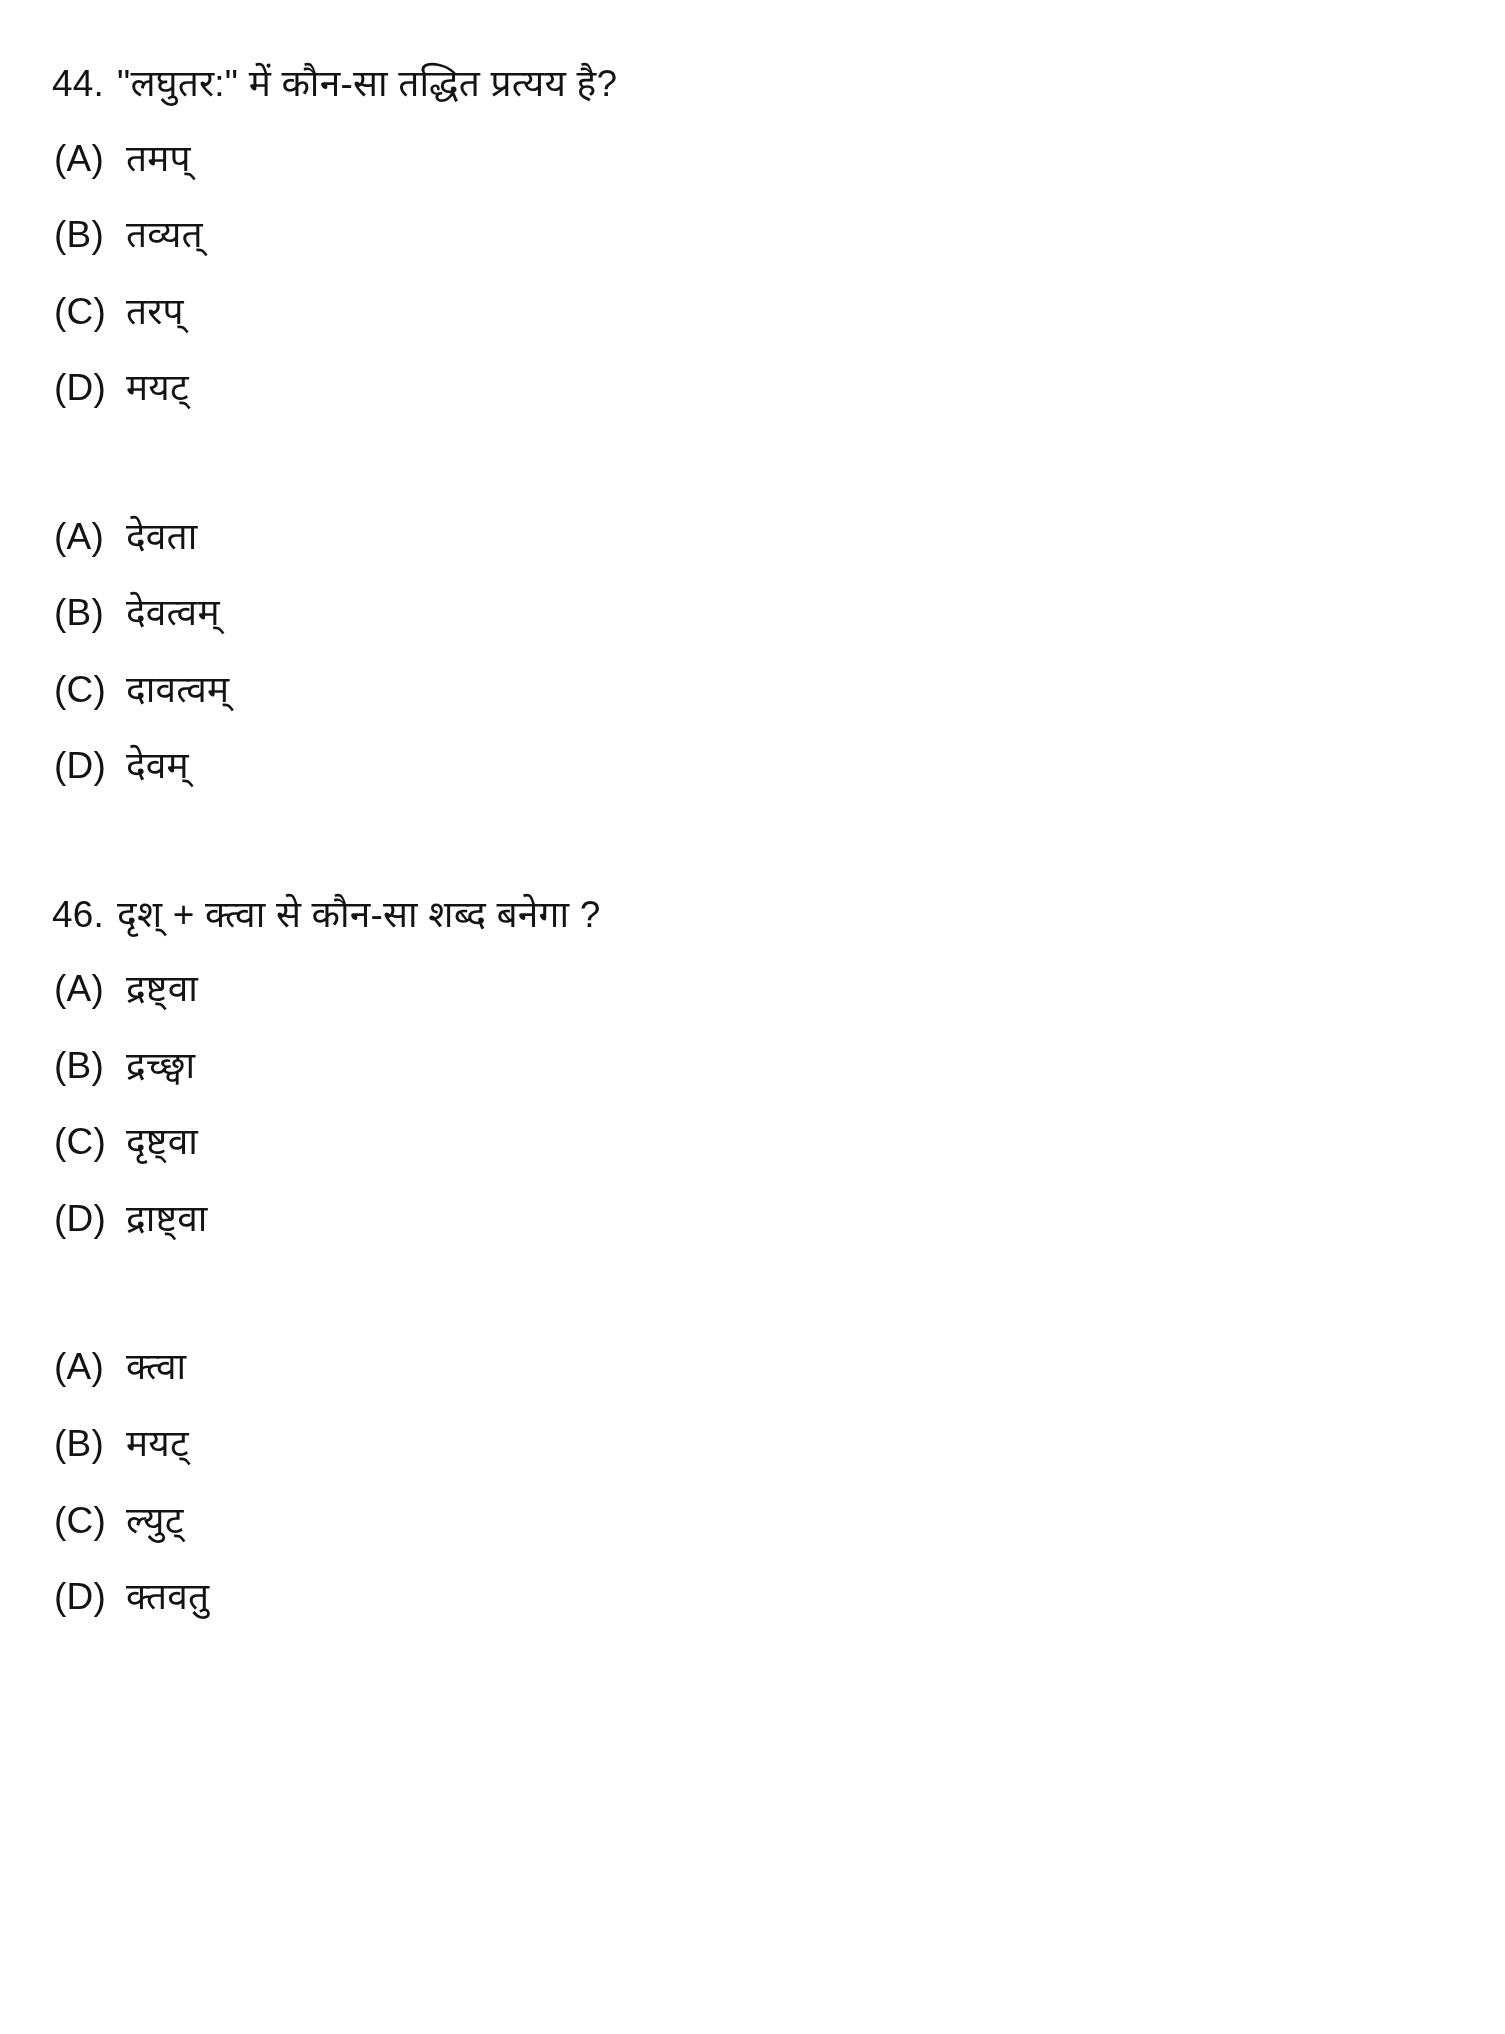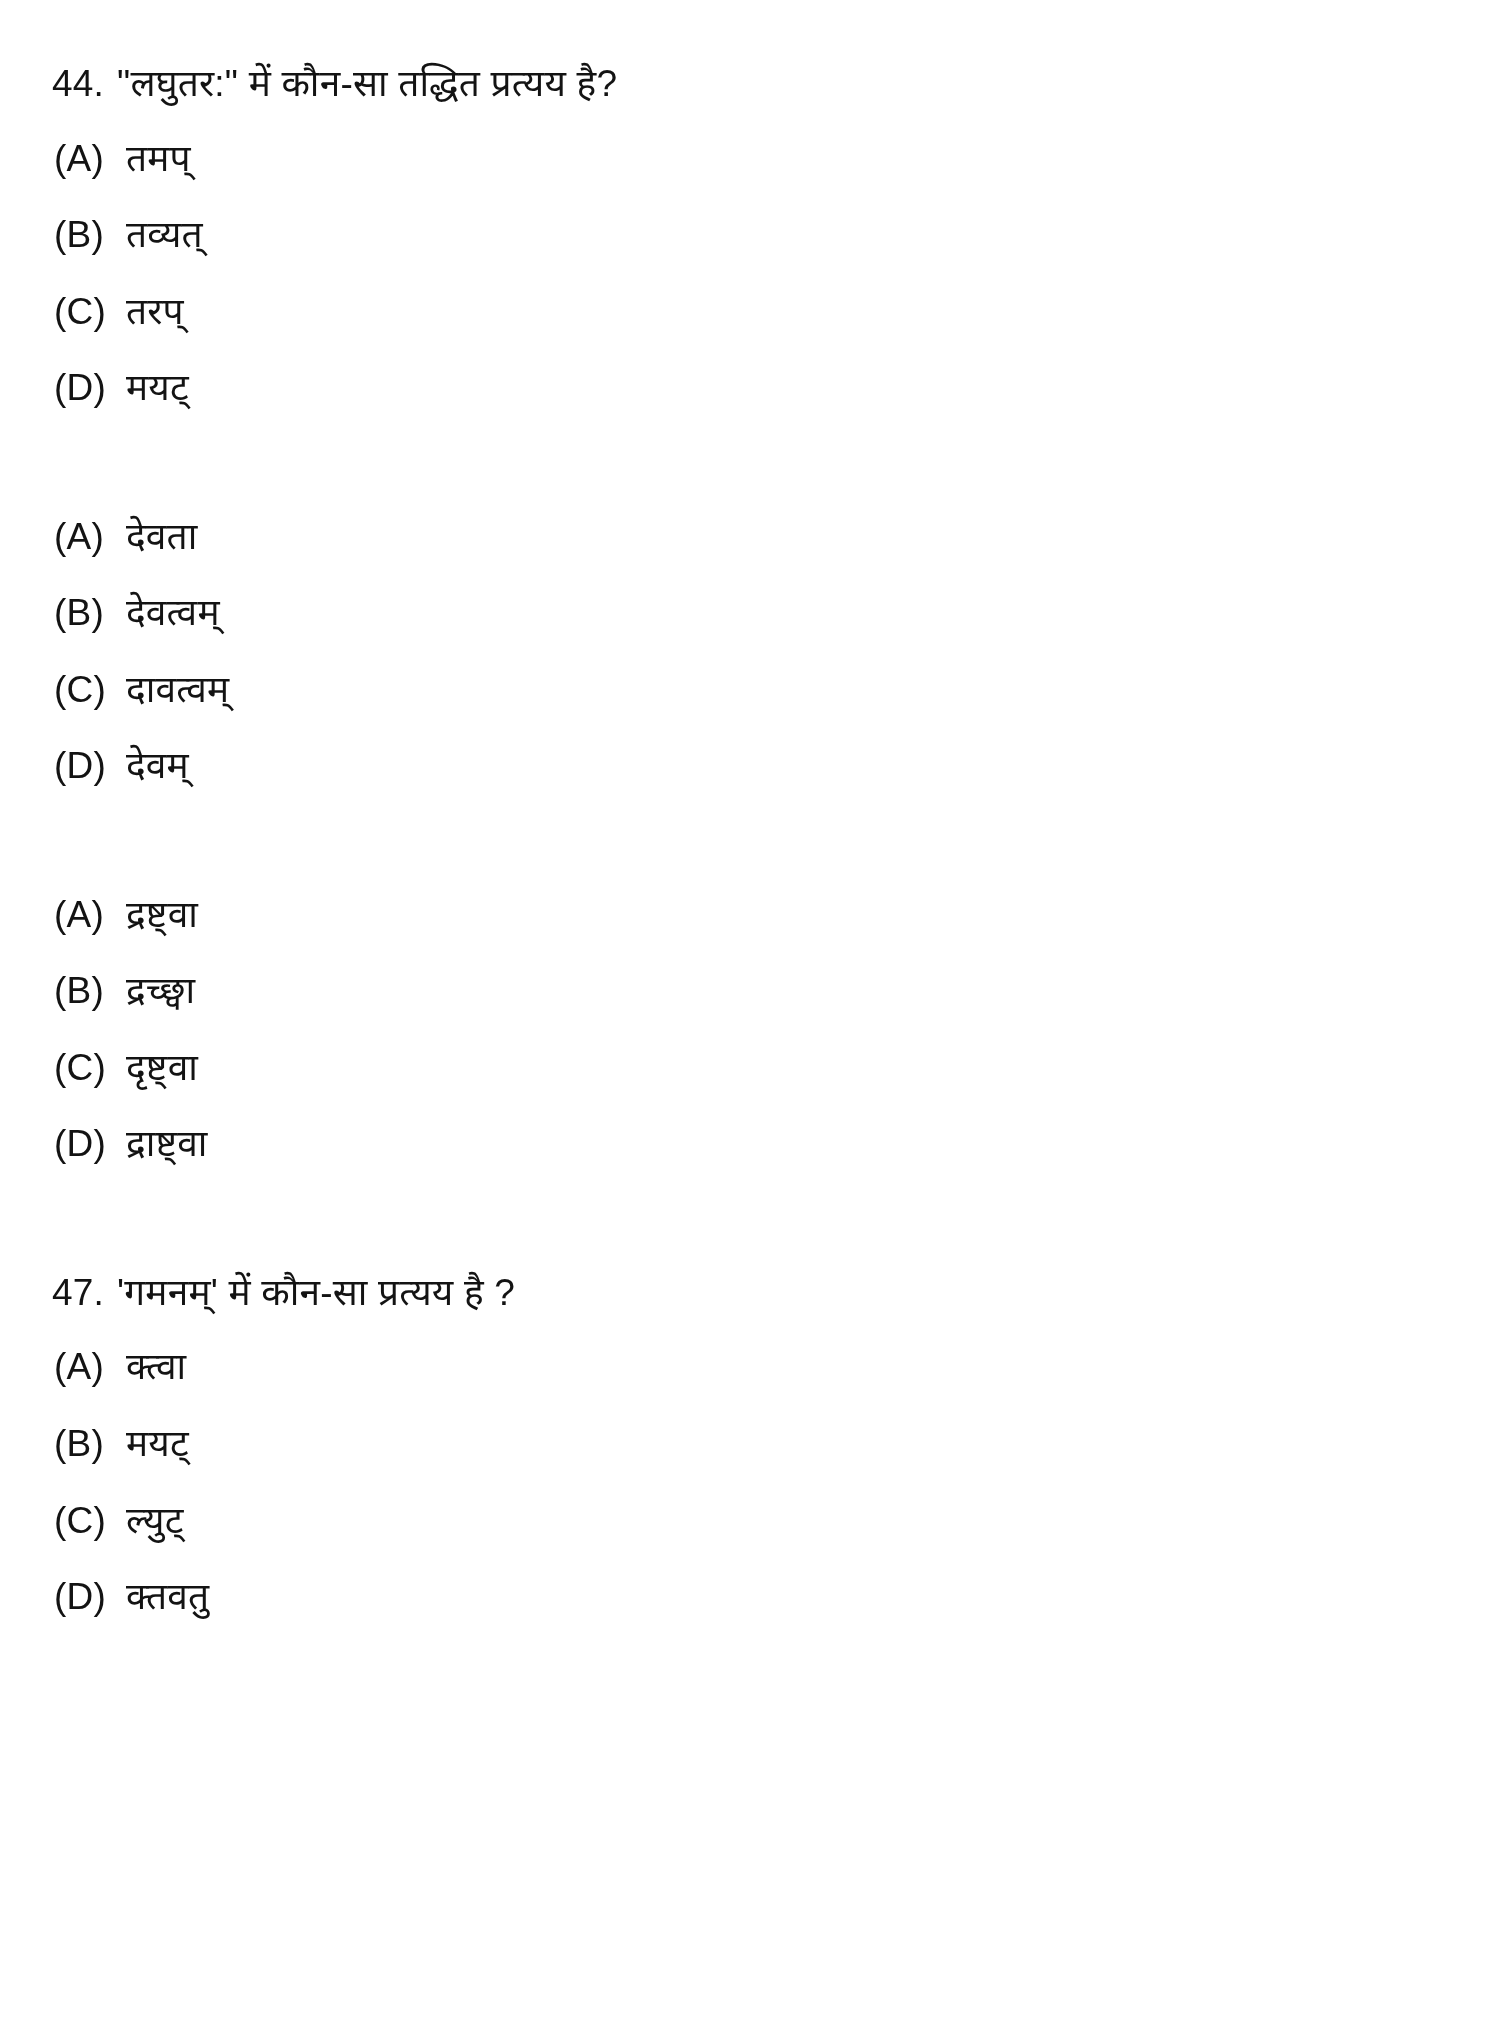--- a/index.html
+++ b/index.html
@@ -103,43 +103,43 @@
       <span class="opt-label">(C)</span>
       <span class="opt-text">दावत्वम्</span>
     </div>
     <div class="option-line">
       <span class="opt-label">(D)</span>
       <span class="opt-text">देवम्</span>
     </div>
   </div>
 
   <div class="question-block">
+    <div class="q-line">
+      <span class="q-num">46.</span>
+      <span class="q-text">दृश् + क्त्वा से कौन-सा शब्द बनेगा ?</span>
+    </div>
     <div class="option-line">
       <span class="opt-label">(A)</span>
       <span class="opt-text">द्रष्ट्वा</span>
     </div>
     <div class="option-line">
       <span class="opt-label">(B)</span>
       <span class="opt-text">द्रच्छ्वा</span>
     </div>
     <div class="option-line">
       <span class="opt-label">(C)</span>
       <span class="opt-text">दृष्ट्वा</span>
     </div>
     <div class="option-line">
       <span class="opt-label">(D)</span>
       <span class="opt-text">द्राष्ट्वा</span>
     </div>
   </div>
 
   <div class="question-block">
-    <div class="q-line">
-      <span class="q-num">47.</span>
-      <span class="q-text">'गमनम्' में कौन-सा प्रत्यय है ?</span>
-    </div>
     <div class="option-line">
       <span class="opt-label">(A)</span>
       <span class="opt-text">क्त्वा</span>
     </div>
     <div class="option-line">
       <span class="opt-label">(B)</span>
       <span class="opt-text">मयट्</span>
     </div>
     <div class="option-line">
       <span class="opt-label">(C)</span>

